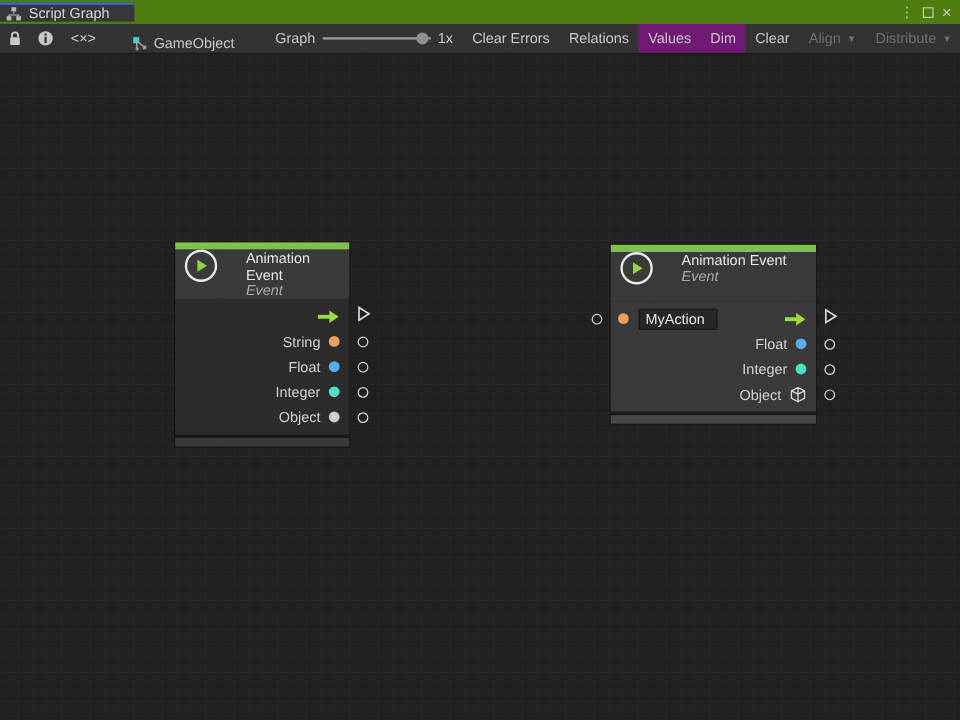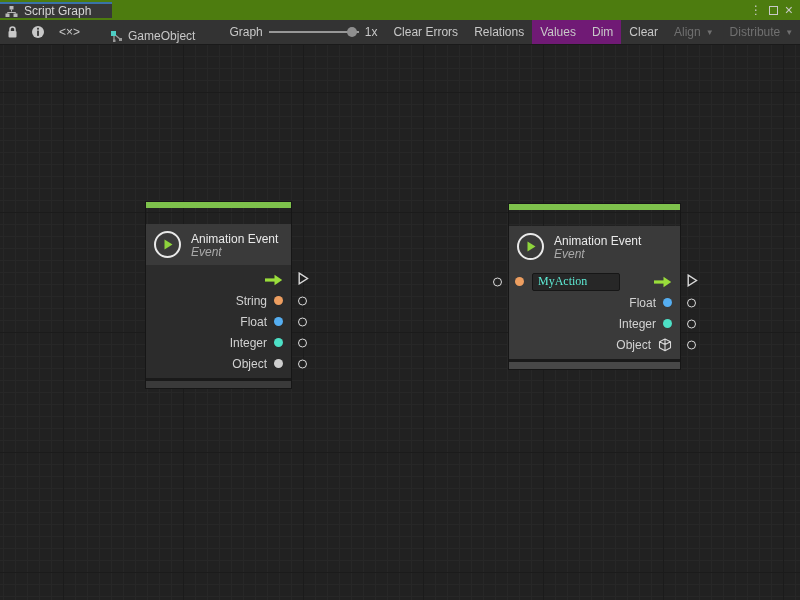--- a/index.html
+++ b/index.html
@@ -43,22 +43,22 @@
               linear-gradient(#1b1b1b 1px, transparent 1px),
               linear-gradient(90deg, #1b1b1b 1px, transparent 1px),
               linear-gradient(#272727 1px, transparent 1px),
               linear-gradient(90deg, #272727 1px, transparent 1px);
             background-size:120px 120px, 120px 120px, 12px 12px, 12px 12px;
             background-position:0 47px, 63px 0, 0 11px, 3px 0; }
 
   
   .node { position:absolute; border:1px solid #161616; }
   .node-accent { height:6px; }
-  .node-header { height:41px; background:#3a3a3a; display:flex; align-items:center;
-                 gap:10px; padding-left:8px;margin-top:16px; }
+  .node-header { height:41px; background:#3a3a3a; display:flex; align-items:flex-start;
+                 gap:24px; padding-left:8px; }
   .play-ring { width:27px; height:27px; border:2px solid #e9e9e9; border-radius:50%;
                display:flex; align-items:center; justify-content:center; flex:none; }
   .node-title { color:#e9e9e9; font-size:12px; line-height:14px; }
   .node-sub { color:#a9a9a9; font-size:12px; line-height:12px;font-style:italic; }
   .node-body { padding:4px 0; }
   .node.left-node .node-body { background:#2c2c2c; }
   .node.right-node .node-body { background:#3a3a3a; }
   .node-footer { height:10px; border-top:3px solid #1a1a1a; }
   .node.left-node .node-footer { background:#3a3a3a; }
   .node.right-node .node-footer { background:#484848; }
@@ -66,23 +66,23 @@
   .row { position:relative; height:21px; display:flex; align-items:center;
          justify-content:flex-end; padding-right:8px; }
   .row .plabel { color:#d2d2d2; font-size:12px; margin-right:7px; }
   .dot { width:9px; height:9px; border-radius:50%; flex:none; }
   .port-circle { position:absolute; right:-16px; top:50%; transform:translateY(-50%);
                  width:9px; height:9px; border:1.5px solid #d9d9d9; border-radius:50%; }
   .port-tri { position:absolute; right:-18px; top:50%; transform:translateY(-50%); }
   .port-circle-left { position:absolute; left:-16px; top:50%; transform:translateY(-50%);
                  width:9px; height:9px; border:1.5px solid #d9d9d9; border-radius:50%; }
   .row.input-row { justify-content:flex-start; padding-left:6px; }
-  .name-field { width:88px; height:18px; margin-left:8px; background:#272727;
-                border:1px solid #161616; border-radius:2px; color:#5eead4; font-size:12px;
-                padding:0 5px; font-family:Liberation Serif, serif; outline:none; }
+  .name-field { width:66px; height:18px; margin-left:8px; background:#272727;
+                border:1px solid #161616; border-radius:2px; color:#e5e5e5; font-size:12px;
+                padding:0 5px; font-family:Liberation Sans, sans-serif; outline:none; }
   .arrow-right { margin-left:auto; display:flex; align-items:center; }
   .cube-icon { margin-right:0; display:flex; align-items:center; }
 </style>
 </head>
 <body>
 
 <div class="window">
 
   <div class="titlebar">
     <div class="tab">

